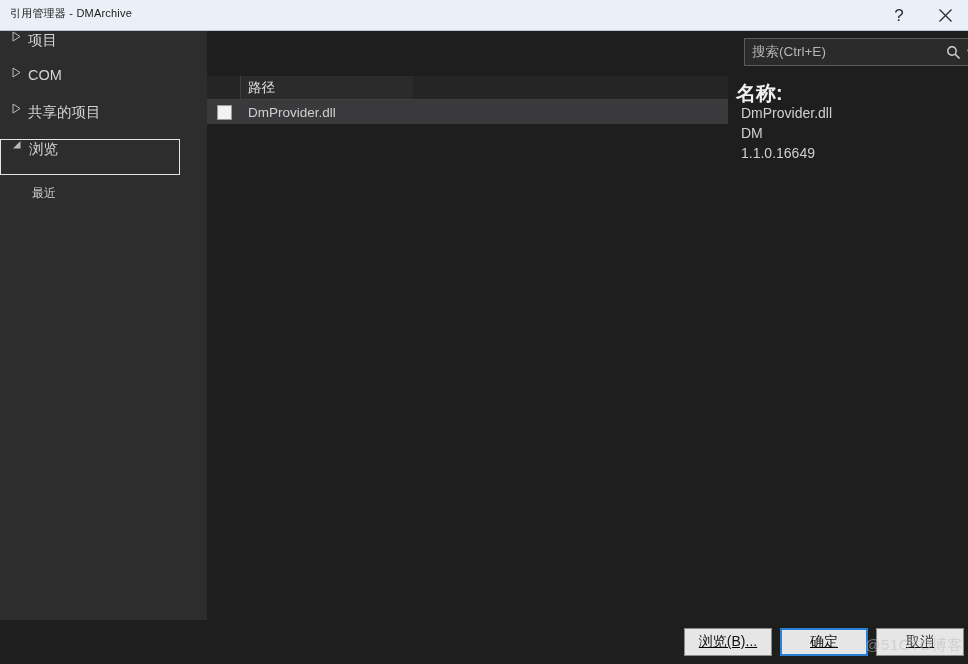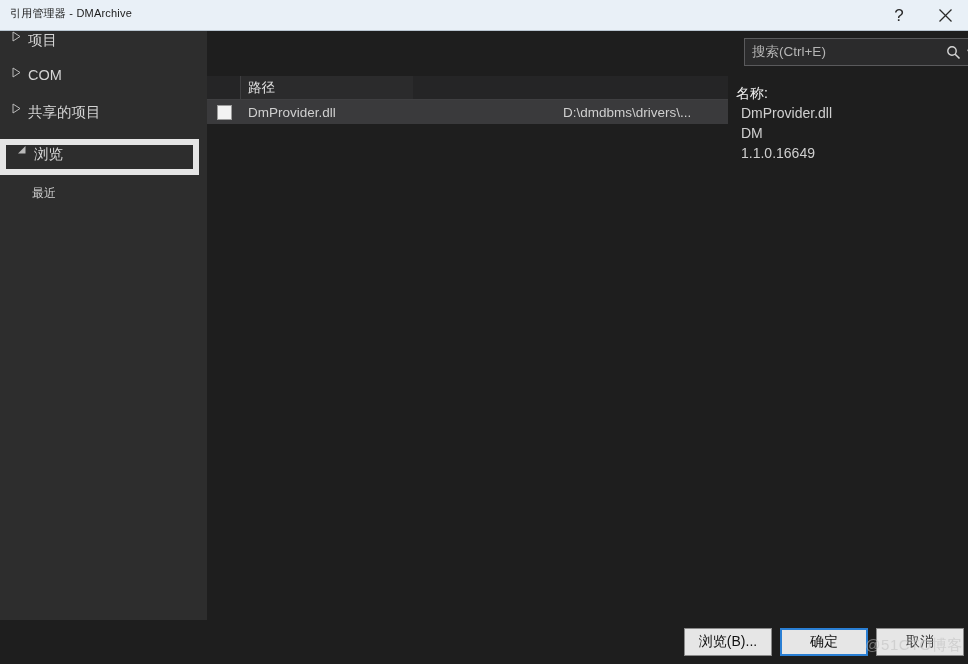--- a/index.html
+++ b/index.html
@@ -79,23 +79,23 @@
     align-items: center;
     justify-content: center;
     flex: 0 0 24px;
   }
   .nav-item .label {
     font-size: 14.5px;
     color: #d4d4d4;
     white-space: nowrap;
   }
   .nav-item.selected {
-    border: 6px solid #e5e5e5;
+    border: 1px solid #e5e5e5;
     background: #2d2d2d;
-    width: 199px;
+    width: 180px;
   }
   .nav-child {
     height: 36px;
     display: flex;
     align-items: center;
     padding-left: 32px;
     box-sizing: border-box;
   }
   .nav-child .label {
     font-size: 12px;
@@ -210,22 +210,22 @@
     align-items: center;
     justify-content: center;
     color: #d6d6d6;
   }
   .details {
     position: absolute;
     left: 8px; top: 52px;
     width: 228px;
   }
   .det-key {
-    font-size: 14px;
-    font-weight: normal;
+    font-size: 20px;
+    font-weight: bold;
     color: #f0f0f0;
     line-height: 20px;
     white-space: nowrap;
   }
   .det-val {
     font-size: 14px;
     color: #cfcfcf;
     line-height: 20px;
     padding-left: 5px;
     white-space: nowrap;
@@ -236,20 +236,21 @@
     position: absolute;
     left: 0; top: 620px;
     width: 968px; height: 44px;
     background: #1e1e1e;
   }
   .btn-row {
     position: absolute;
     right: 4px; top: 8px;
     display: flex;
     gap: 8px;
+    text-decoration: underline;
   }
   .dlg-btn {
     width: 88px; height: 28px;
     background: #e6e6e6;
     border: 1px solid #8a8a8a;
     box-sizing: border-box;
     display: flex;
     align-items: center;
     justify-content: center;
     font-size: 14px;
@@ -344,21 +345,20 @@
     <div class="list-header">
       <div class="hcell chk"></div>
       <div class="hcell path">路径</div>
     </div>
 
     <div class="list-row">
       <div class="cell chk">
         <span class="checkbox"></span>
       </div>
       <div class="cell name">DmProvider.dll</div>
-      <div class="cell path">D:\dmdbms\drivers\...</div>
     </div>
 
     <div class="list-body"></div>
   </div>
 
   <div class="rightpanel">
 
     <div class="searchbox">
       <span class="search-placeholder">搜索(Ctrl+E)</span>
       <span class="search-icon">

